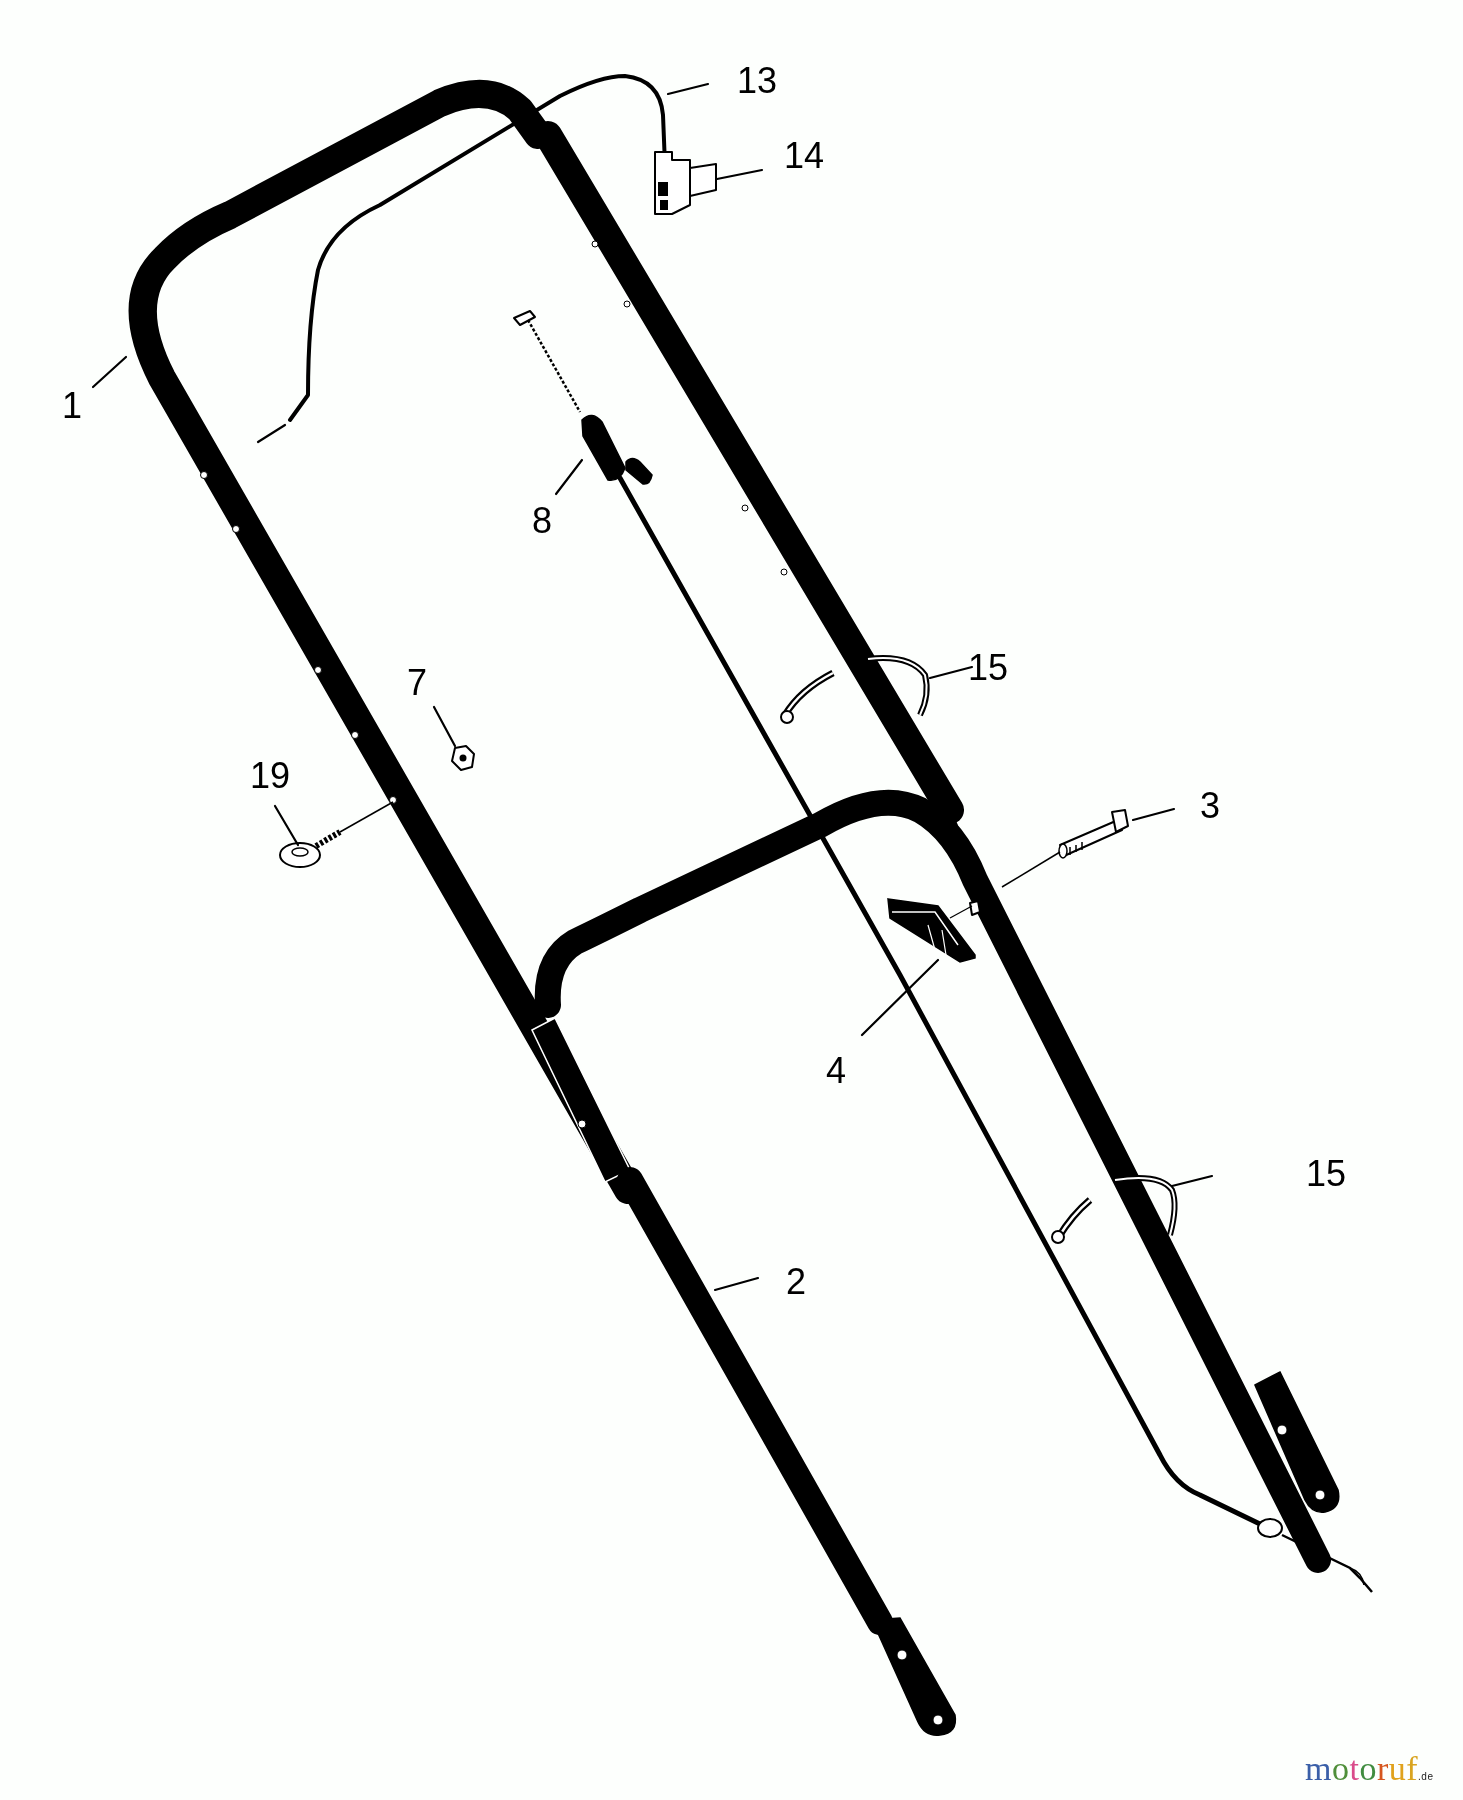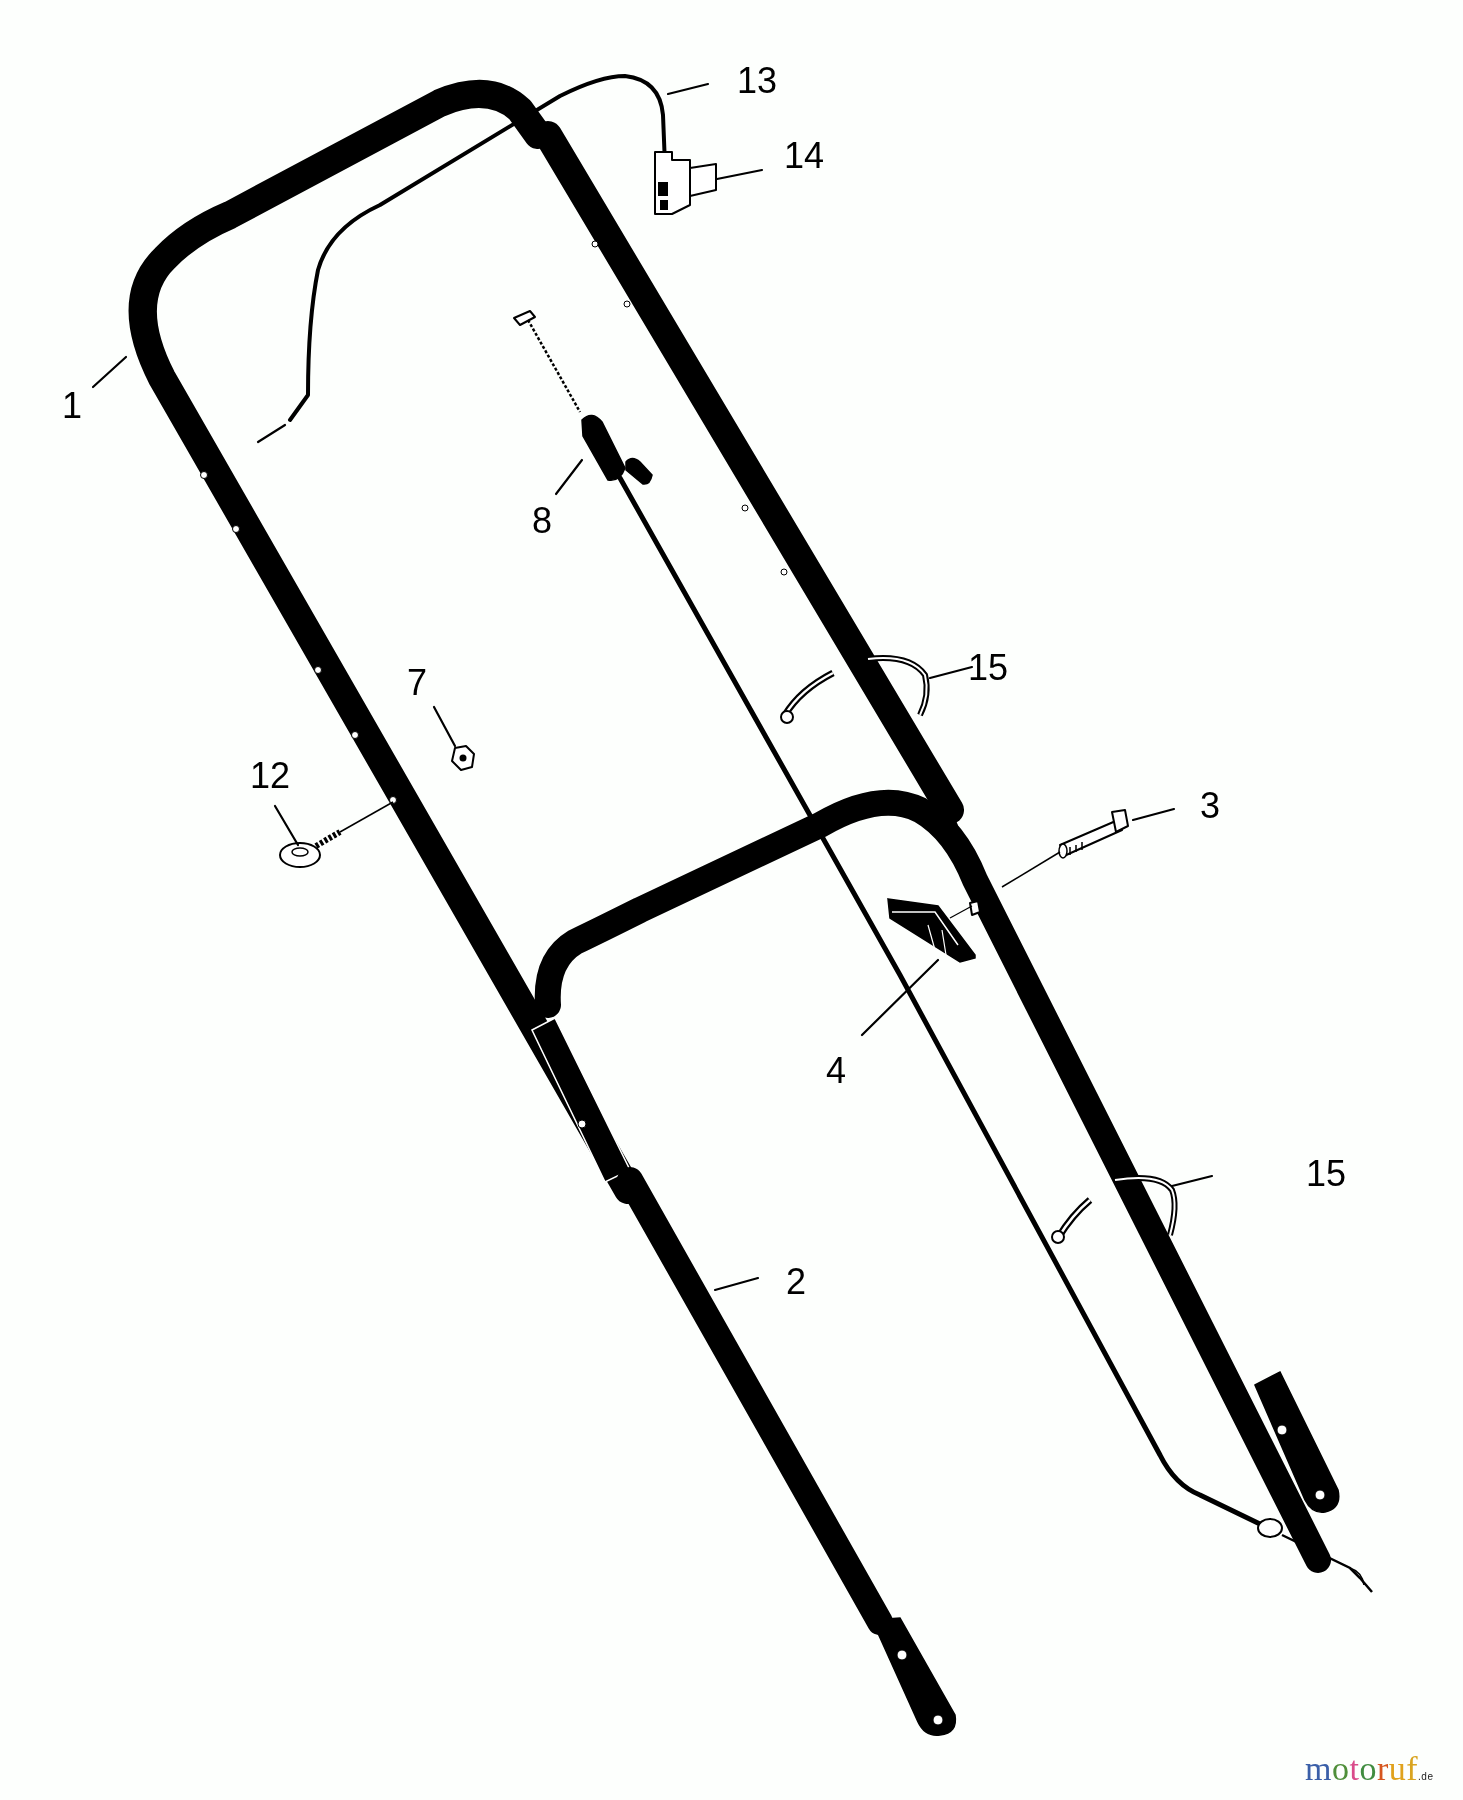--- a/index.html
+++ b/index.html
@@ -171,21 +171,21 @@
     <line class="leader" x1="1172" y1="1186" x2="1212" y2="1176"></line>
   </g>
 </svg>
 
 <div class="callout" style="left:62px;top:388px;">1</div>
 <div class="callout" style="left:786px;top:1264px;">2</div>
 <div class="callout" style="left:1200px;top:788px;">3</div>
 <div class="callout" style="left:826px;top:1053px;">4</div>
 <div class="callout" style="left:407px;top:665px;">7</div>
 <div class="callout" style="left:532px;top:503px;">8</div>
-<div class="callout" style="left:250px;top:758px;">12</div>
+<div class="callout" style="left:250px;top:758px;">19</div>
 <div class="callout" style="left:737px;top:63px;">13</div>
 <div class="callout" style="left:784px;top:138px;">14</div>
 <div class="callout" style="left:968px;top:650px;">15</div>
 <div class="callout" style="left:1306px;top:1156px;">15</div>
 
 <div class="watermark">
   <span style="color:#3a5fa8">m</span><span style="color:#4f8f3a">o</span><span style="color:#d94b8a">t</span><span style="color:#3f8c3f">o</span><span style="color:#d6561e">r</span><span style="color:#e0a21c">u</span><span style="color:#d9a420">f</span><span class="tld">.de</span>
 </div>
 
 </body></html>

